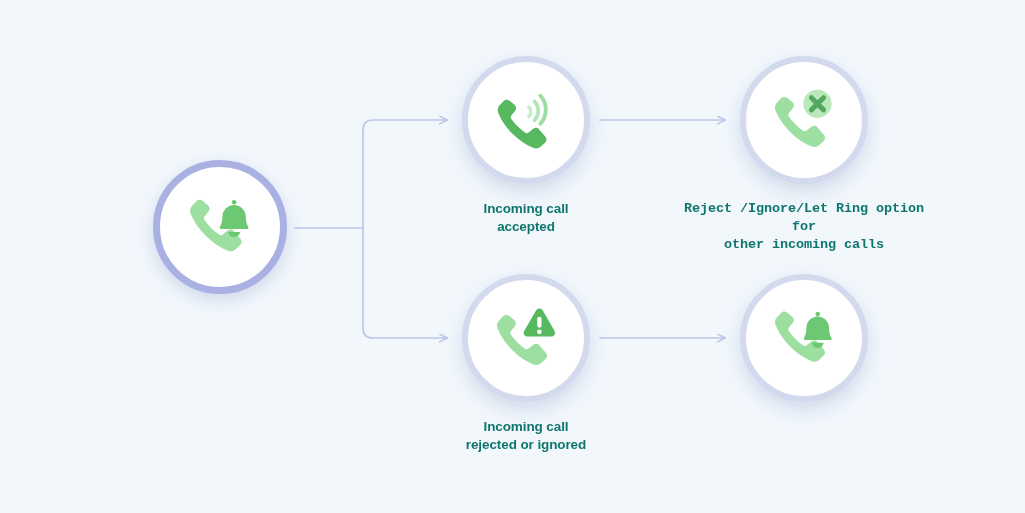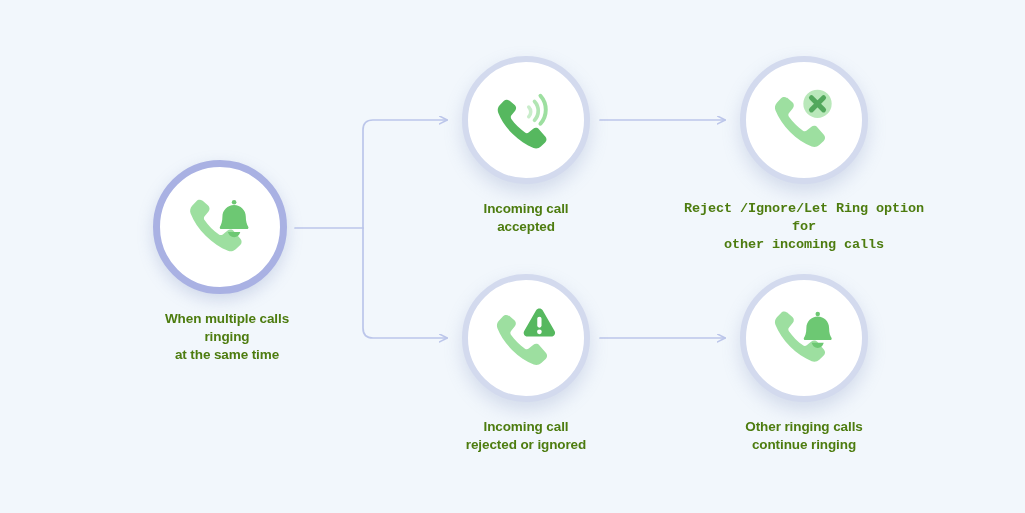--- a/index.html
+++ b/index.html
@@ -59,21 +59,21 @@
     border: 6px solid #d3daee;
     box-shadow: 0 8px 18px rgba(140,155,200,0.30);
   }
 
   .node-label {
     margin-top: 16px;
     text-align: center;
     font-size: 13.5px;
     font-weight: bold;
     line-height: 1.35;
-    color: #4d7c0f;
+    color: #0f766e;
     white-space: pre-line;
     letter-spacing: -0.1px;
   }
 
   .icon-svg { display: block; }
 </style>
 </head>
 <body>
 
 <div id="canvas">
@@ -103,22 +103,20 @@
 
       <svg class="icon-svg" width="74" height="74" viewBox="0 0 64 64">
         <path fill="#9ddfa0" d="M16.8 9.4c-1.5-1.3-3.8-1.2-5.2 0.3l-3.7 3.9c-1.7 1.8-2.2 4.4-1.3 6.7 2.6 6.6 7 13.3 13 19.3 6 6 12.7 10.4 19.3 13 2.3 0.9 4.9 0.4 6.7-1.3l3.9-3.7c1.5-1.4 1.6-3.7 0.3-5.2l-6-7c-1.3-1.5-3.6-1.7-5.2-0.4l-4.2 3.4c-0.9 0.8-2.3 0.8-3.3 0.1-2.3-1.6-4.6-3.5-6.8-5.7-2.2-2.2-4.1-4.5-5.7-6.8-0.7-1-0.7-2.4 0.1-3.3l3.4-4.2c1.3-1.6 1.1-3.9-0.4-5.2l-4.9-4.2z"></path>
         <g fill="#6dc873">
           <circle cx="44.2" cy="10.6" r="2.0"></circle>
           <path d="M44.2 12.9c-5.6 0-10.1 4.5-10.1 10.1 0 4.6-1.1 7.2-2.1 8.7-0.6 0.9 0 2.1 1.1 2.1h22.2c1.1 0 1.7-1.2 1.1-2.1-1-1.5-2.1-4.1-2.1-8.7 0-5.6-4.5-10.1-10.1-10.1z"></path>
           <path d="M38.9 36.3c0.5 2.6 2.7 4.5 5.3 4.5s4.8-1.9 5.3-4.5h-10.6z"></path>
         </g>
       </svg>
     </div>
-    <div class="node-label">When multiple calls ringing
-at the same time</div>
   </div>
 
   <div class="node step" style="left:462px; top:56px; width:128px;">
     <div class="node-circle">
       <svg class="icon-svg" width="70" height="70" viewBox="0 0 64 64">
         <path fill="#56b85f" d="M16.8 14.4c-1.5-1.3-3.8-1.2-5.2 0.3l-3.7 3.9c-1.7 1.8-2.2 4.4-1.3 6.7 2.6 6.6 7 13.3 13 19.3 6 6 12.7 10.4 19.3 13 2.3 0.9 4.9 0.4 6.7-1.3l3.9-3.7c1.5-1.4 1.6-3.7 0.3-5.2l-6-7c-1.3-1.5-3.6-1.7-5.2-0.4l-4.2 3.4c-0.9 0.8-2.3 0.8-3.3 0.1-2.3-1.6-4.6-3.5-6.8-5.7-2.2-2.2-4.1-4.5-5.7-6.8-0.7-1-0.7-2.4 0.1-3.3l3.4-4.2c1.3-1.6 1.1-3.9-0.4-5.2l-4.9-4.2z"></path>
         <g fill="none" stroke="#9ddfa0" stroke-linecap="round">
           <path d="M34.5 29.0 A6.2 6.2 0 0 0 34.5 20.2" stroke-width="3.2" opacity="0.55"></path>
           <path d="M39.8 32.2 A12.6 12.6 0 0 0 39.8 15.0" stroke-width="3.4" opacity="0.8"></path>
           <path d="M45.2 35.4 A19.2 19.2 0 0 0 45.2 9.8" stroke-width="3.6" opacity="1"></path>
@@ -163,17 +161,15 @@
     <div class="node-circle">
       <svg class="icon-svg" width="72" height="72" viewBox="0 0 64 64">
         <path fill="#9ddfa0" d="M16.8 9.4c-1.5-1.3-3.8-1.2-5.2 0.3l-3.7 3.9c-1.7 1.8-2.2 4.4-1.3 6.7 2.6 6.6 7 13.3 13 19.3 6 6 12.7 10.4 19.3 13 2.3 0.9 4.9 0.4 6.7-1.3l3.9-3.7c1.5-1.4 1.6-3.7 0.3-5.2l-6-7c-1.3-1.5-3.6-1.7-5.2-0.4l-4.2 3.4c-0.9 0.8-2.3 0.8-3.3 0.1-2.3-1.6-4.6-3.5-6.8-5.7-2.2-2.2-4.1-4.5-5.7-6.8-0.7-1-0.7-2.4 0.1-3.3l3.4-4.2c1.3-1.6 1.1-3.9-0.4-5.2l-4.9-4.2z"></path>
         <g fill="#6dc873">
           <circle cx="44.2" cy="10.6" r="2.0"></circle>
           <path d="M44.2 12.9c-5.6 0-10.1 4.5-10.1 10.1 0 4.6-1.1 7.2-2.1 8.7-0.6 0.9 0 2.1 1.1 2.1h22.2c1.1 0 1.7-1.2 1.1-2.1-1-1.5-2.1-4.1-2.1-8.7 0-5.6-4.5-10.1-10.1-10.1z"></path>
           <path d="M38.9 36.3c0.5 2.6 2.7 4.5 5.3 4.5s4.8-1.9 5.3-4.5h-10.6z"></path>
         </g>
       </svg>
     </div>
-    <div class="node-label" style="width:200px; margin-left:-36px;">Other ringing calls
-continue ringing</div>
   </div>
 
 </div>
 
 </body></html>

